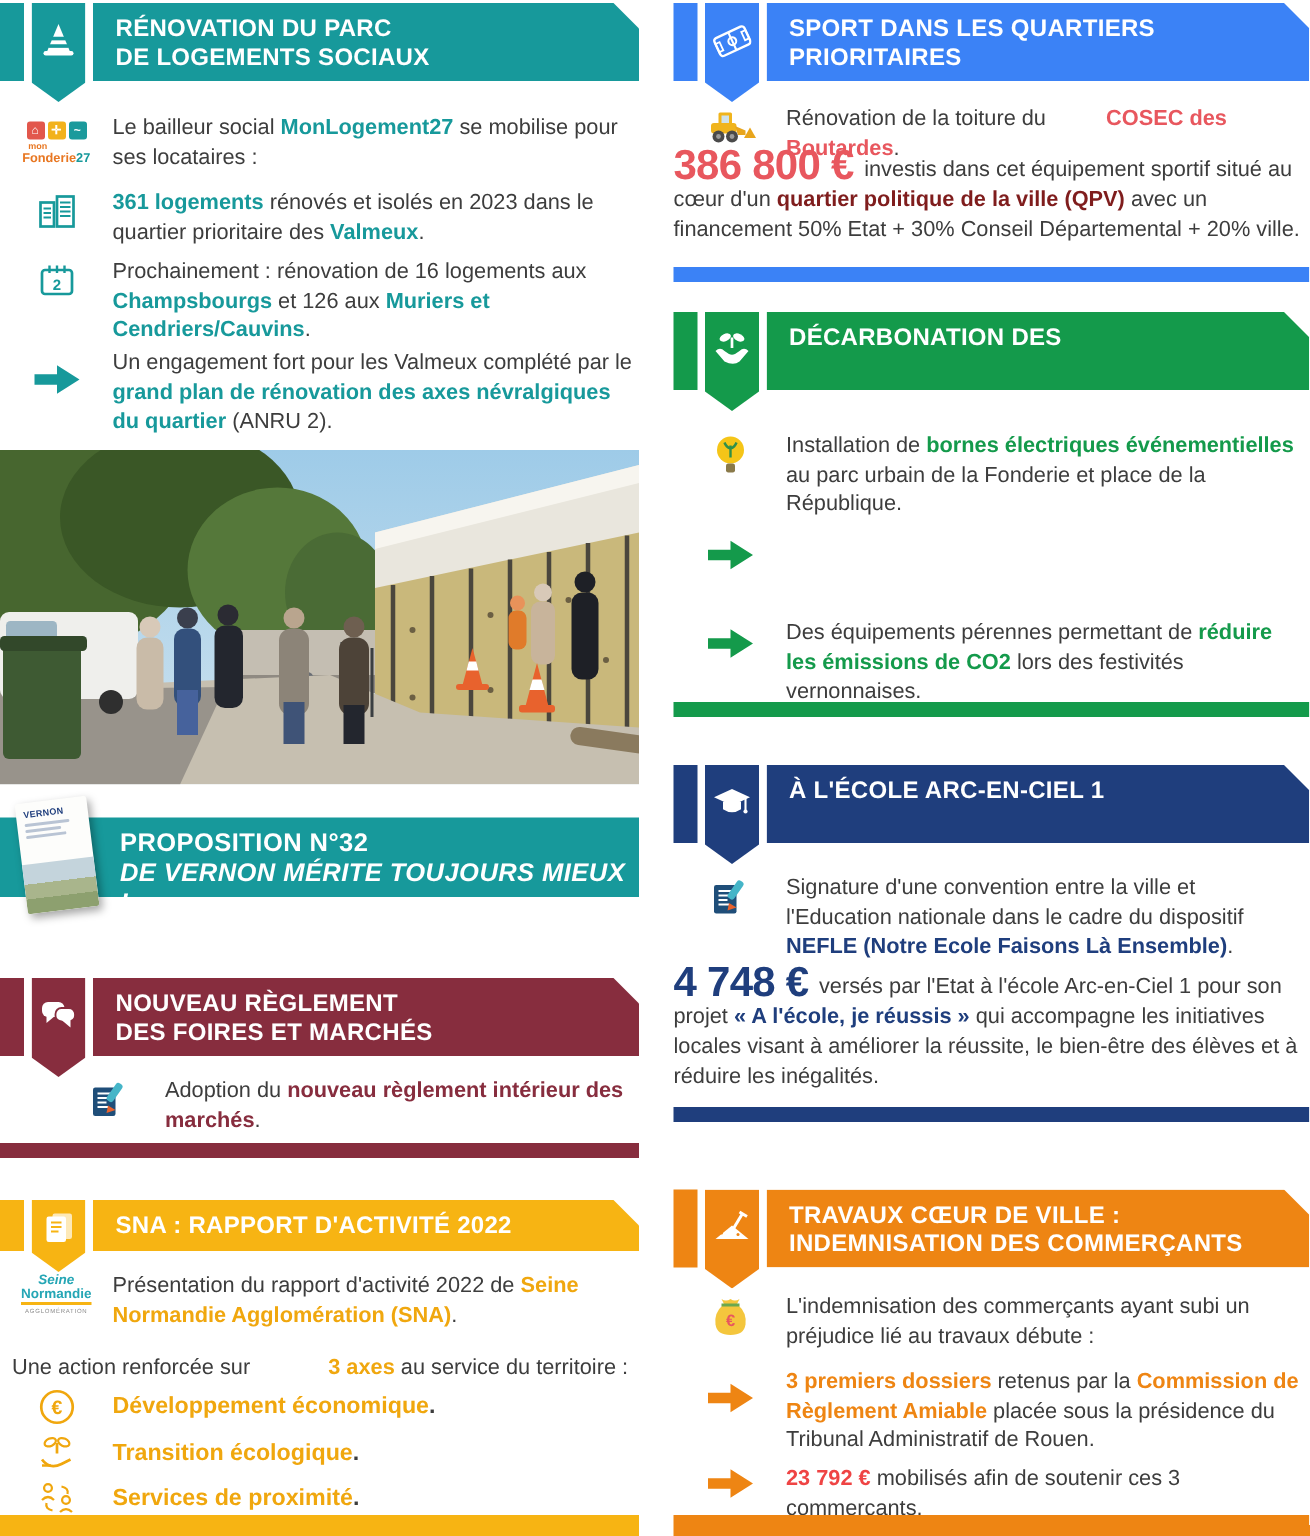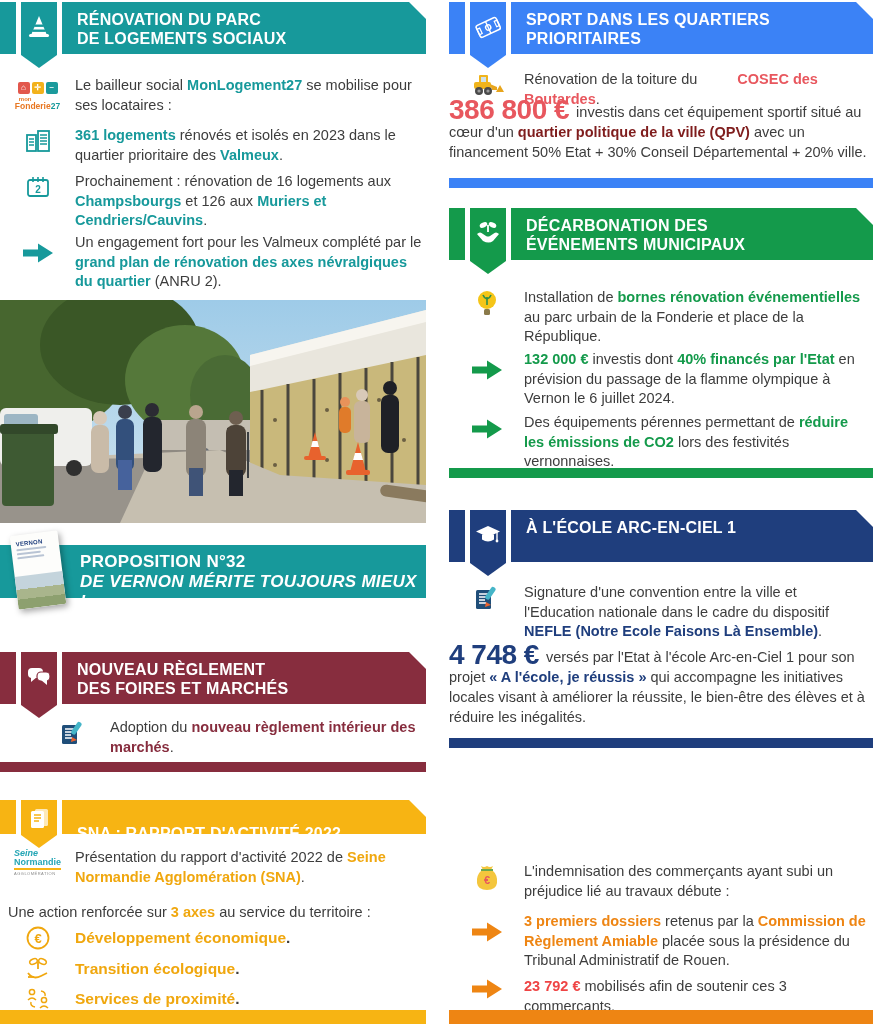--- a/index.html
+++ b/index.html
@@ -14,21 +14,21 @@
   .hdr-block{position:absolute;left:0;top:0;width:16px;height:100%;}
   .hdr-badge{position:absolute;left:21px;top:0;width:36px;
              clip-path:polygon(0 0,100% 0,100% calc(100% - 13px),50% 100%,0 calc(100% - 13px));
              display:flex;justify-content:center;align-items:flex-start;}
   .hdr-badge svg{margin-top:12px;}
   .hdr-badge.sm svg{margin-top:6px;}
   .hdr-bar{position:absolute;left:62px;right:0;height:100%;box-sizing:border-box;
            clip-path:polygon(0 0,calc(100% - 17px) 0,100% 17px,100% 100%,0 100%);
            color:#fff;font-weight:700;font-size:16px;line-height:19px;
            padding:8px 8px 0 15px;letter-spacing:.2px;}
-  .hdr-bar.one{padding-top:24px;}
+  .hdr-bar.one{padding-top:8px;}
 
   .c-teal{background:#17999b}.c-red{background:#3b82f6}.c-green{background:#149a4b}
   .c-navy{background:#1f3e7d}.c-maroon{background:#872d3e}.c-yellow{background:#f7b413}
   .c-orange{background:#ee8513}
 
   .row{position:absolute;left:0;right:0;display:flex;}
   .ric{flex:0 0 75px;display:flex;justify-content:center;align-items:flex-start;padding-top:1px;box-sizing:border-box;}
   .rtx{flex:1;font-size:14.5px;line-height:19.5px;padding-right:2px;}
 
   .bigp{position:absolute;left:0;right:0;font-size:14.5px;line-height:20px;}
@@ -48,21 +48,21 @@
   .booklet .bk-photo{position:absolute;left:0;bottom:0;width:100%;height:45%;
            background:linear-gradient(#c4d4dc 0 40%,#a9b58c 40% 70%,#8da06f 70% 100%);}
 
   
   .ml-logo{text-align:center;line-height:1;}
   .ml-sq{display:inline-block;width:12px;height:12px;border-radius:2px;margin:0 1px;color:#fff;
          font-size:8px;font-weight:700;line-height:12px;text-align:center;}
   .ml-name{font-size:8.5px;font-weight:700;color:#e87722;margin-top:2px;}
   .ml-name small{display:block;font-size:6px;font-weight:700;text-align:left;margin-left:4px;}
   .ml-name .n27{color:#17999b;}
-  .sna-logo{line-height:1;}
+  .sna-logo{text-align:center;line-height:1;}
   .sna-l1{font-size:9px;font-weight:700;color:#25a6b5;font-style:italic;}
   .sna-l2{font-size:9px;font-weight:700;color:#25a6b5;border-bottom:2px solid #f7b413;padding-bottom:1px;}
   .sna-l3{font-size:4px;color:#8a8a8a;letter-spacing:.5px;margin-top:2px;}
 
   .axis{position:absolute;left:0;right:0;display:flex;align-items:center;}
   .axis .ric{flex:0 0 75px;padding-top:0;}
   .axis .rtx{font-size:15.5px;font-weight:700;line-height:18px;}
 
   .intro-line{position:absolute;left:8px;right:0;font-size:14.5px;line-height:19px;}
 
@@ -277,21 +277,21 @@
       <div class="ric">
         <div class="sna-logo">
           <div class="sna-l1">Seine</div>
           <div class="sna-l2">Normandie</div>
           <div class="sna-l3">AGGLOMÉRATION</div>
         </div>
       </div>
       <div class="rtx"><span>Présentation du rapport d'activité 2022 de </span><span style="font-weight: 700; color: rgb(240, 167, 14);">Seine Normandie Agglomération (SNA)</span><span>.</span></div>
     </div>
 
-    <div class="intro-line" style="top:903px;"><span>Une action renforcée sur </span><span style="font-weight: 700; color: rgb(240, 167, 14);">3 axes</span><span> au service du territoire :</span></div>
+    <div class="intro-line" style="top:903px;"><span>Une action renforcée sur </span><span style="font-weight: 700; color: rgb(240, 167, 14); margin-left: 48px;">3 axes</span><span> au service du territoire :</span></div>
 
     <div class="axis" style="top:925px;">
       <div class="ric">
         <svg width="26" height="26" viewBox="0 0 26 26">
           <circle cx="13" cy="13" r="10.5" fill="none" stroke="#f0a70e" stroke-width="1.8"></circle>
           <text x="13" y="17.5" font-size="13" font-weight="700" fill="#f0a70e" text-anchor="middle">€</text>
         </svg>
       </div>
       <div class="rtx"><span style="font-weight: 700; color: rgb(240, 167, 14);">Développement économique</span><span style="font-weight: 700;">.</span></div>
     </div>
@@ -370,41 +370,39 @@
       <div class="hdr-badge c-green" style="height:66px;">
         <svg width="26" height="26" viewBox="0 0 26 26">
           <path d="M13 12 V5" stroke="#fff" stroke-width="1.8" fill="none"></path>
           <ellipse cx="8.5" cy="5" rx="4" ry="2.4" fill="#fff" transform="rotate(-25 8.5 5)"></ellipse>
           <ellipse cx="17.5" cy="5" rx="4" ry="2.4" fill="#fff" transform="rotate(25 17.5 5)"></ellipse>
           <path d="M2 14 q3 -3 6 0 l3 2 q2 1 4 0 l3 -2 q3 -3 6 0 l-6 7 q-4 3 -10 0 Z" fill="#fff"></path>
         </svg>
       </div>
       <div class="hdr-bar c-green">
         <div>DÉCARBONATION DES</div>
-        <div>ÉVÉNEMENTS MUNICIPAUX</div>
       </div>
     </div>
 
     <div class="row" style="top:288px;">
       <div class="ric">
         <svg width="26" height="30" viewBox="0 0 26 30">
           <circle cx="13" cy="11" r="9" fill="#f5c518"></circle>
           <path d="M13 16 V8 M13 10 q-3 -1 -4 -4 M13 10 q3 -1 4 -4" stroke="#2f8f4a" stroke-width="1.6" fill="none"></path>
           <rect x="10" y="20" width="6" height="6" rx="1.5" fill="#8a7a4a"></rect>
         </svg>
       </div>
-      <div class="rtx"><span>Installation de </span><span style="font-weight: 700; color: rgb(20, 154, 75);">bornes rénovation événementielles</span><span> au parc urbain de la Fonderie et place de la République.</span></div>
+      <div class="rtx"><span>Installation de </span><span style="font-weight: 700; color: rgb(20, 154, 75);">bornes électriques événementielles</span><span> au parc urbain de la Fonderie et place de la République.</span></div>
     </div>
     <div class="row" style="top:350px;">
       <div class="ric" style="padding-top:8px;">
         <svg width="34" height="24" viewBox="0 0 34 24">
             <path d="M2 8.5 H17 V2.5 L32 12 L17 21.5 V15.5 H2 Z" fill="#149a4b"></path>
           </svg>
       </div>
-      <div class="rtx"><span style="font-weight: 700; color: rgb(20, 154, 75);">132 000 €</span><span> investis dont </span><span style="font-weight: 700; color: rgb(20, 154, 75);">40% financés par l'Etat</span><span> en prévision du passage de la flamme olympique à Vernon le 6 juillet 2024.</span></div>
     </div>
     <div class="row" style="top:413px;">
       <div class="ric" style="padding-top:4px;">
         <svg width="34" height="24" viewBox="0 0 34 24">
             <path d="M2 8.5 H17 V2.5 L32 12 L17 21.5 V15.5 H2 Z" fill="#149a4b"></path>
           </svg>
       </div>
       <div class="rtx"><span>Des équipements pérennes permettant de </span><span style="font-weight: 700; color: rgb(20, 154, 75);">réduire les émissions de CO2</span><span> lors des festivités vernonnaises.</span></div>
     </div>
 
@@ -434,20 +432,36 @@
           <polygon points="14,18 19,21 13,23" fill="#e8622d"></polygon>
         </svg>
       </div>
       <div class="rtx"><span>Signature d'une convention entre la ville et l'Education nationale dans le cadre du dispositif </span><span style="font-weight: 700; color: rgb(31, 62, 125);">NEFLE (Notre Ecole Faisons Là Ensemble)</span><span>.</span></div>
     </div>
 
     <div class="bigp" style="top:645px;"><span class="bignum" style="font-weight: 700; color: rgb(31, 62, 125);">4 748 €</span><span> versés par l'Etat à l'école Arc-en-Ciel 1 pour son projet </span><span style="font-weight: 700; color: rgb(31, 62, 125);">« A l'école, je réussis »</span><span> qui accompagne les initiatives locales visant à améliorer la réussite, le bien-être des élèves et à réduire les inégalités.</span></div>
 
     <div class="divider c-navy" style="top:738px;"></div>
 
+    <div class="hdr" style="top:793px;height:52px;">
+      <div class="hdr-block c-orange"></div>
+      <div class="hdr-badge c-orange" style="height:66px;">
+        <svg width="26" height="26" viewBox="0 0 26 26">
+          <polygon points="2,21 24,21 13,12" fill="#fff"></polygon>
+          <line x1="20" y1="4" x2="14" y2="14" stroke="#fff" stroke-width="2"></line>
+          <line x1="18" y1="3" x2="23" y2="6" stroke="#fff" stroke-width="2"></line>
+          <circle cx="6" cy="17" r="1" fill="#ee8513"></circle>
+            <circle cx="17" cy="18" r="1" fill="#ee8513"></circle>
+        </svg>
+      </div>
+      <div class="hdr-bar c-orange">
+        <div>TRAVAUX CŒUR DE VILLE :</div>
+        <div>INDEMNISATION DES COMMERÇANTS</div>
+      </div>
+    </div>
 
     <div class="row" style="top:862px;">
       <div class="ric">
         <svg width="28" height="30" viewBox="0 0 28 30">
           <path d="M10 7 L8 3 q3 2 6 0 q3 2 6 0 l-2 4 Z" fill="#f4c63d"></path>
           <path d="M9 7 q-6 5 -5 13 q1 7 10 7 q9 0 10 -7 q1 -8 -5 -13 Z" fill="#f4c63d"></path>
           <path d="M8 7 h12" stroke="#6aa84f" stroke-width="2"></path>
           <text x="14" y="21" font-size="11" font-weight="700" fill="#e8575e" text-anchor="middle">€</text>
         </svg>
       </div>

